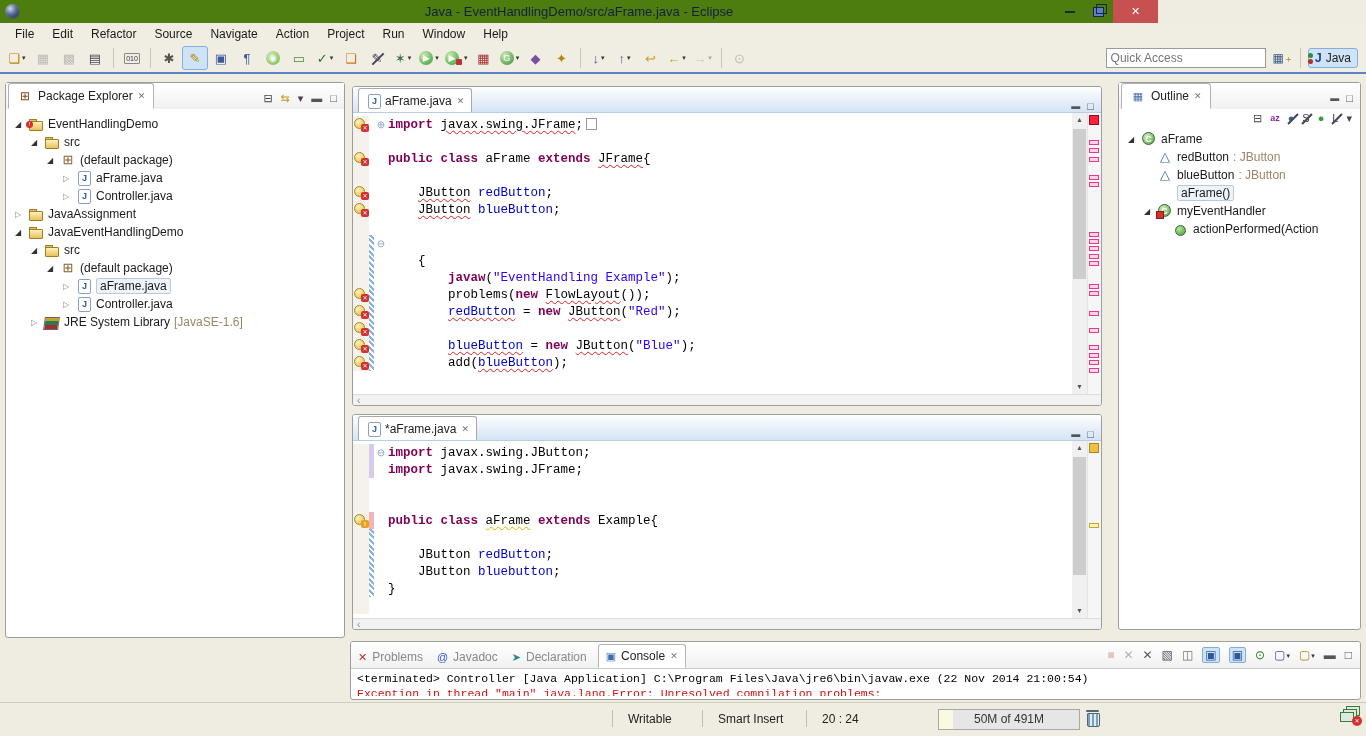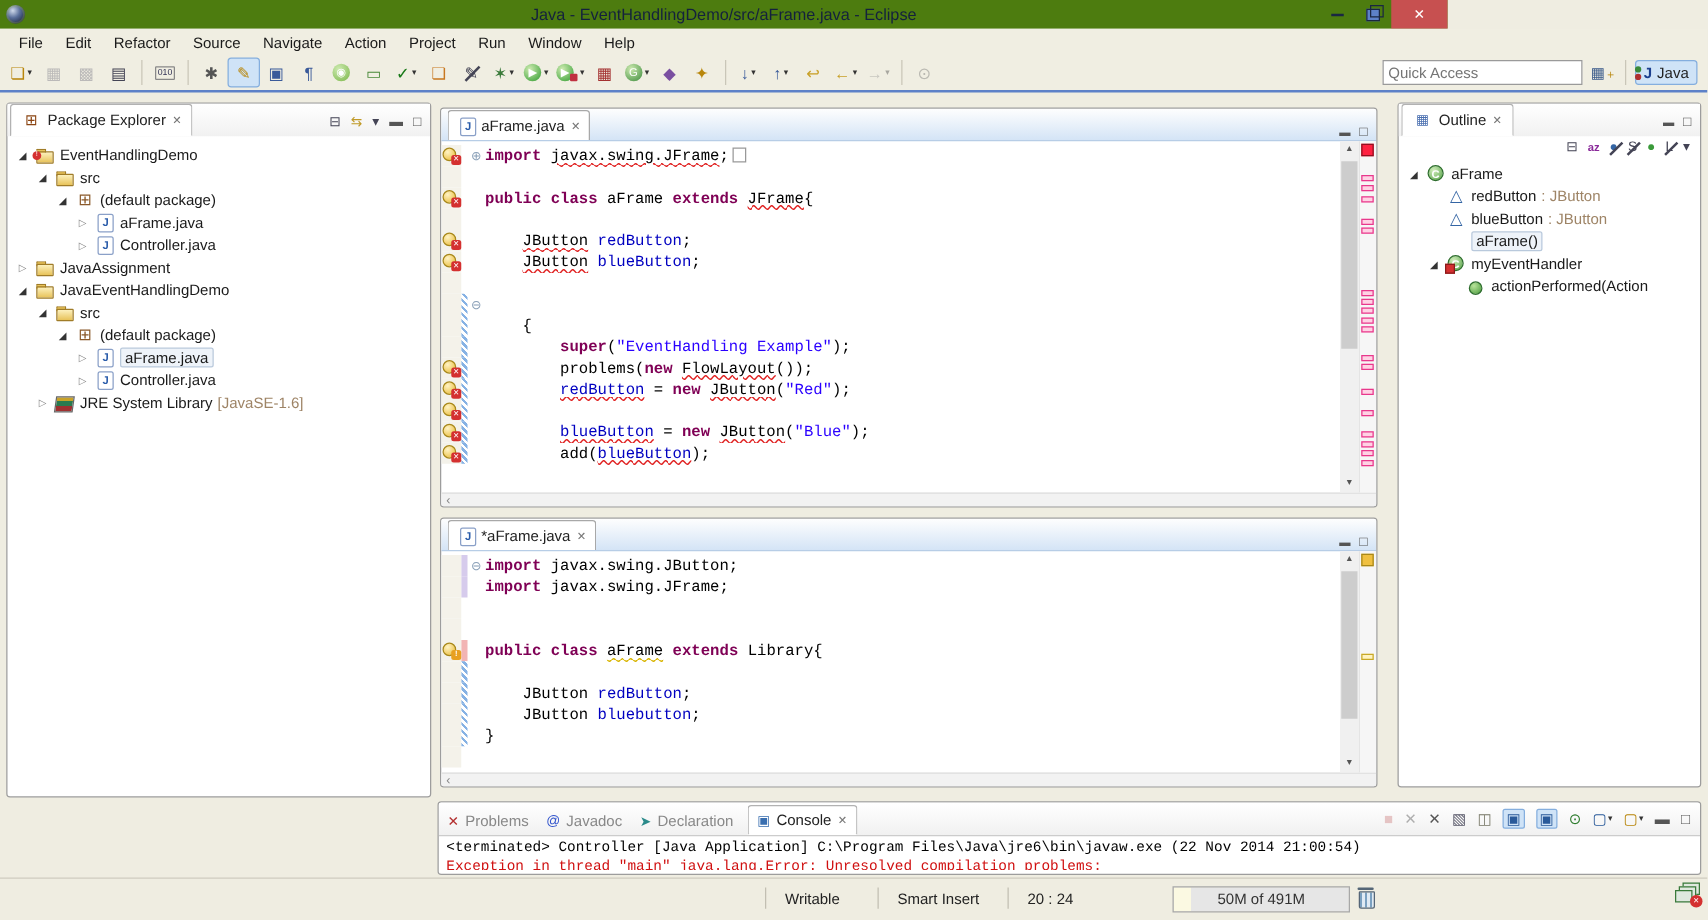--- a/index.html
+++ b/index.html
@@ -428,21 +428,21 @@
         <div class="cline">
           <span class="ga"></span>
           <span class="gd blue"></span>
           <span class="gf"></span>
           <span class="code"><span>    {</span></span>
         </div>
         <div class="cline">
           <span class="ga"></span>
           <span class="gd blue"></span>
           <span class="gf"></span>
-          <span class="code"><span>        </span><span class="kw">super</span><span>(</span><span class="str">"EventHandling Example"</span><span>);</span></span>
+          <span class="code"><span>        </span><span class="kw">javaw</span><span>(</span><span class="str">"EventHandling Example"</span><span>);</span></span>
         </div>
         <div class="cline">
           <span class="ga g-err"></span>
           <span class="gd blue"></span>
           <span class="gf"></span>
           <span class="code"><span>        problems(</span><span class="kw">new</span><span> </span><span class="wr">FlowLayout</span><span>());</span></span>
         </div>
         <div class="cline">
           <span class="ga g-err"></span>
           <span class="gd blue"></span>
@@ -532,21 +532,21 @@
         <div class="cline">
           <span class="ga"></span>
           <span class="gd"></span>
           <span class="gf"></span>
           <span class="code"></span>
         </div>
         <div class="cline">
           <span class="ga g-warn"></span>
           <span class="gd pink"></span>
           <span class="gf"></span>
-          <span class="code"><span class="kw">public</span><span> </span><span class="kw">class</span><span> </span><span class="wy">aFrame</span><span> </span><span class="kw">extends</span><span> Library{</span></span>
+          <span class="code"><span class="kw">public</span><span> </span><span class="kw">class</span><span> </span><span class="wy">aFrame</span><span> </span><span class="kw">extends</span><span> Example{</span></span>
         </div>
         <div class="cline">
           <span class="ga"></span>
           <span class="gd blue"></span>
           <span class="gf"></span>
           <span class="code"></span>
         </div>
         <div class="cline">
           <span class="ga"></span>
           <span class="gd blue"></span>

